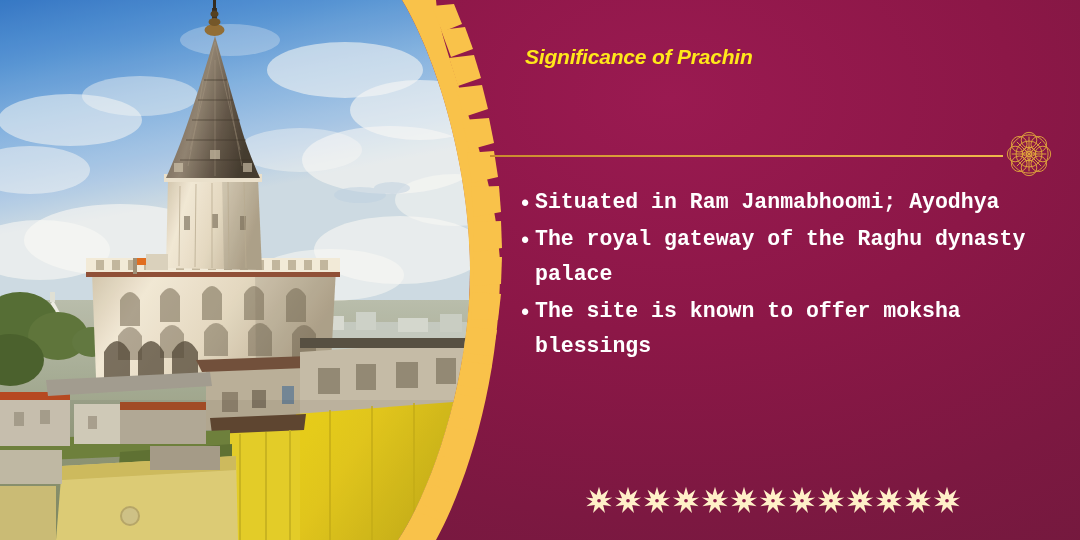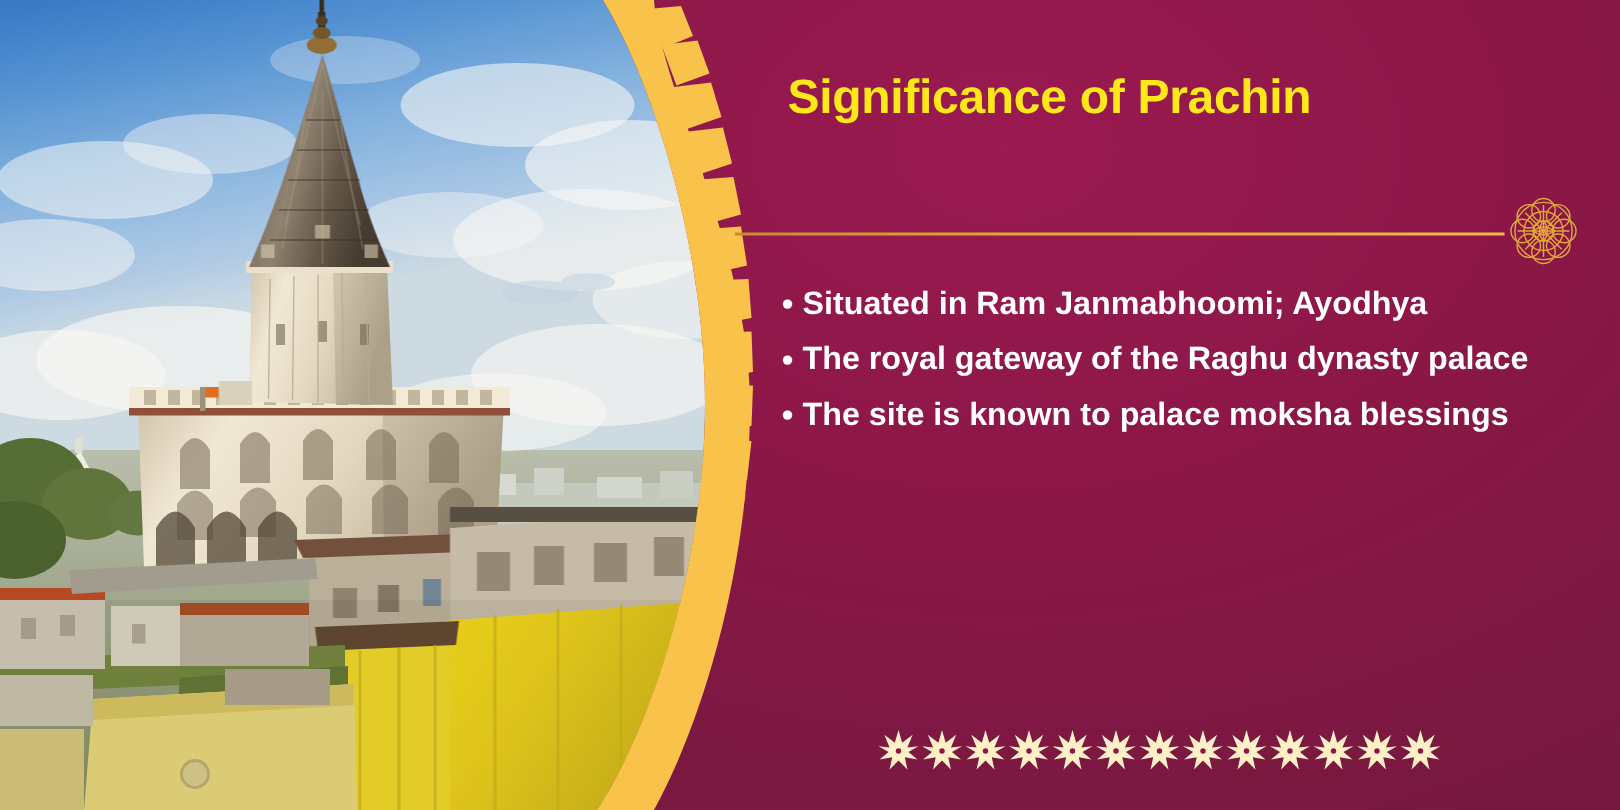--- a/index.html
+++ b/index.html
@@ -26,40 +26,41 @@
   .photo-mask{
     position:absolute;left:0;top:0;width:480px;height:540px;
   }
 
   
   .panel{
     position:absolute;left:490px;top:0;width:590px;height:540px;
   }
   .title{
     position:absolute;left:35px;top:44px;width:480px;
-    color:#FFE81A;font-size:32px;font-weight:bold;line-height:1.28;
+    color:#FFE81A;font-size:21px;font-weight:bold;line-height:1.28;
     letter-spacing:-.2px;
+    font-style:italic;
   }
   .divider{
     position:absolute;left:0px;top:155px;width:513px;height:1.6px;
     background:linear-gradient(90deg,#c98a2e 0%, #e0a63c 35%, #eeb84b 100%);
   }
   .mandala{
     position:absolute;left:1003px;top:128px;width:52px;height:52px;
   }
   .bullets{
     position:absolute;left:25px;top:185px;width:545px;
     color:#ffffff;font-size:21.5px;font-weight:600;line-height:1.62;
   }
   .bullet-row{display:flex;align-items:flex-start;margin-bottom:2px;}
   .dot{
     flex:0 0 auto;width:20px;text-align:center;color:#ffffff;
     font-size:22px;line-height:1.6;
   }
-  .btext{flex:1 1 auto;}
+  .btext{flex:1 1 auto;font-family:Liberation Mono, monospace;}
   .flowers{
     position:absolute;left:95px;top:478px;width:400px;height:44px;
     display:flex;align-items:center;justify-content:flex-start;gap:1px;
   }
   .flower{width:28px;height:28px;flex:0 0 auto;}
 </style>
 </head>
 <body>
 
 <div id="slide">
@@ -351,21 +352,21 @@
       <div class="bullet-row">
         <span class="dot">•</span>
         <span class="btext">Situated in Ram Janmabhoomi; Ayodhya</span>
       </div>
       <div class="bullet-row">
         <span class="dot">•</span>
         <span class="btext">The royal gateway of the Raghu dynasty palace</span>
       </div>
       <div class="bullet-row">
         <span class="dot">•</span>
-        <span class="btext">The site is known to palace moksha blessings</span>
+        <span class="btext">The site is known to offer moksha blessings</span>
       </div>
     </div>
 
     <div class="flowers">
       <svg class="flower" viewBox="0 0 40 40">
           <g fill="#FFF0C8">
             <path d="M20 1 L23.5 13 L33.5 5.5 L28.5 17.5 L39 16.5 L29.5 22 L38 29 L26 27 L28.5 38.5 L20 30 L11.5 38.5 L14 27 L2 29 L10.5 22 L1 16.5 L11.5 17.5 L6.5 5.5 L16.5 13 Z"></path>
             <circle cx="20" cy="21" r="2.6" fill="#8C1747"></circle>
           </g>
         </svg>

